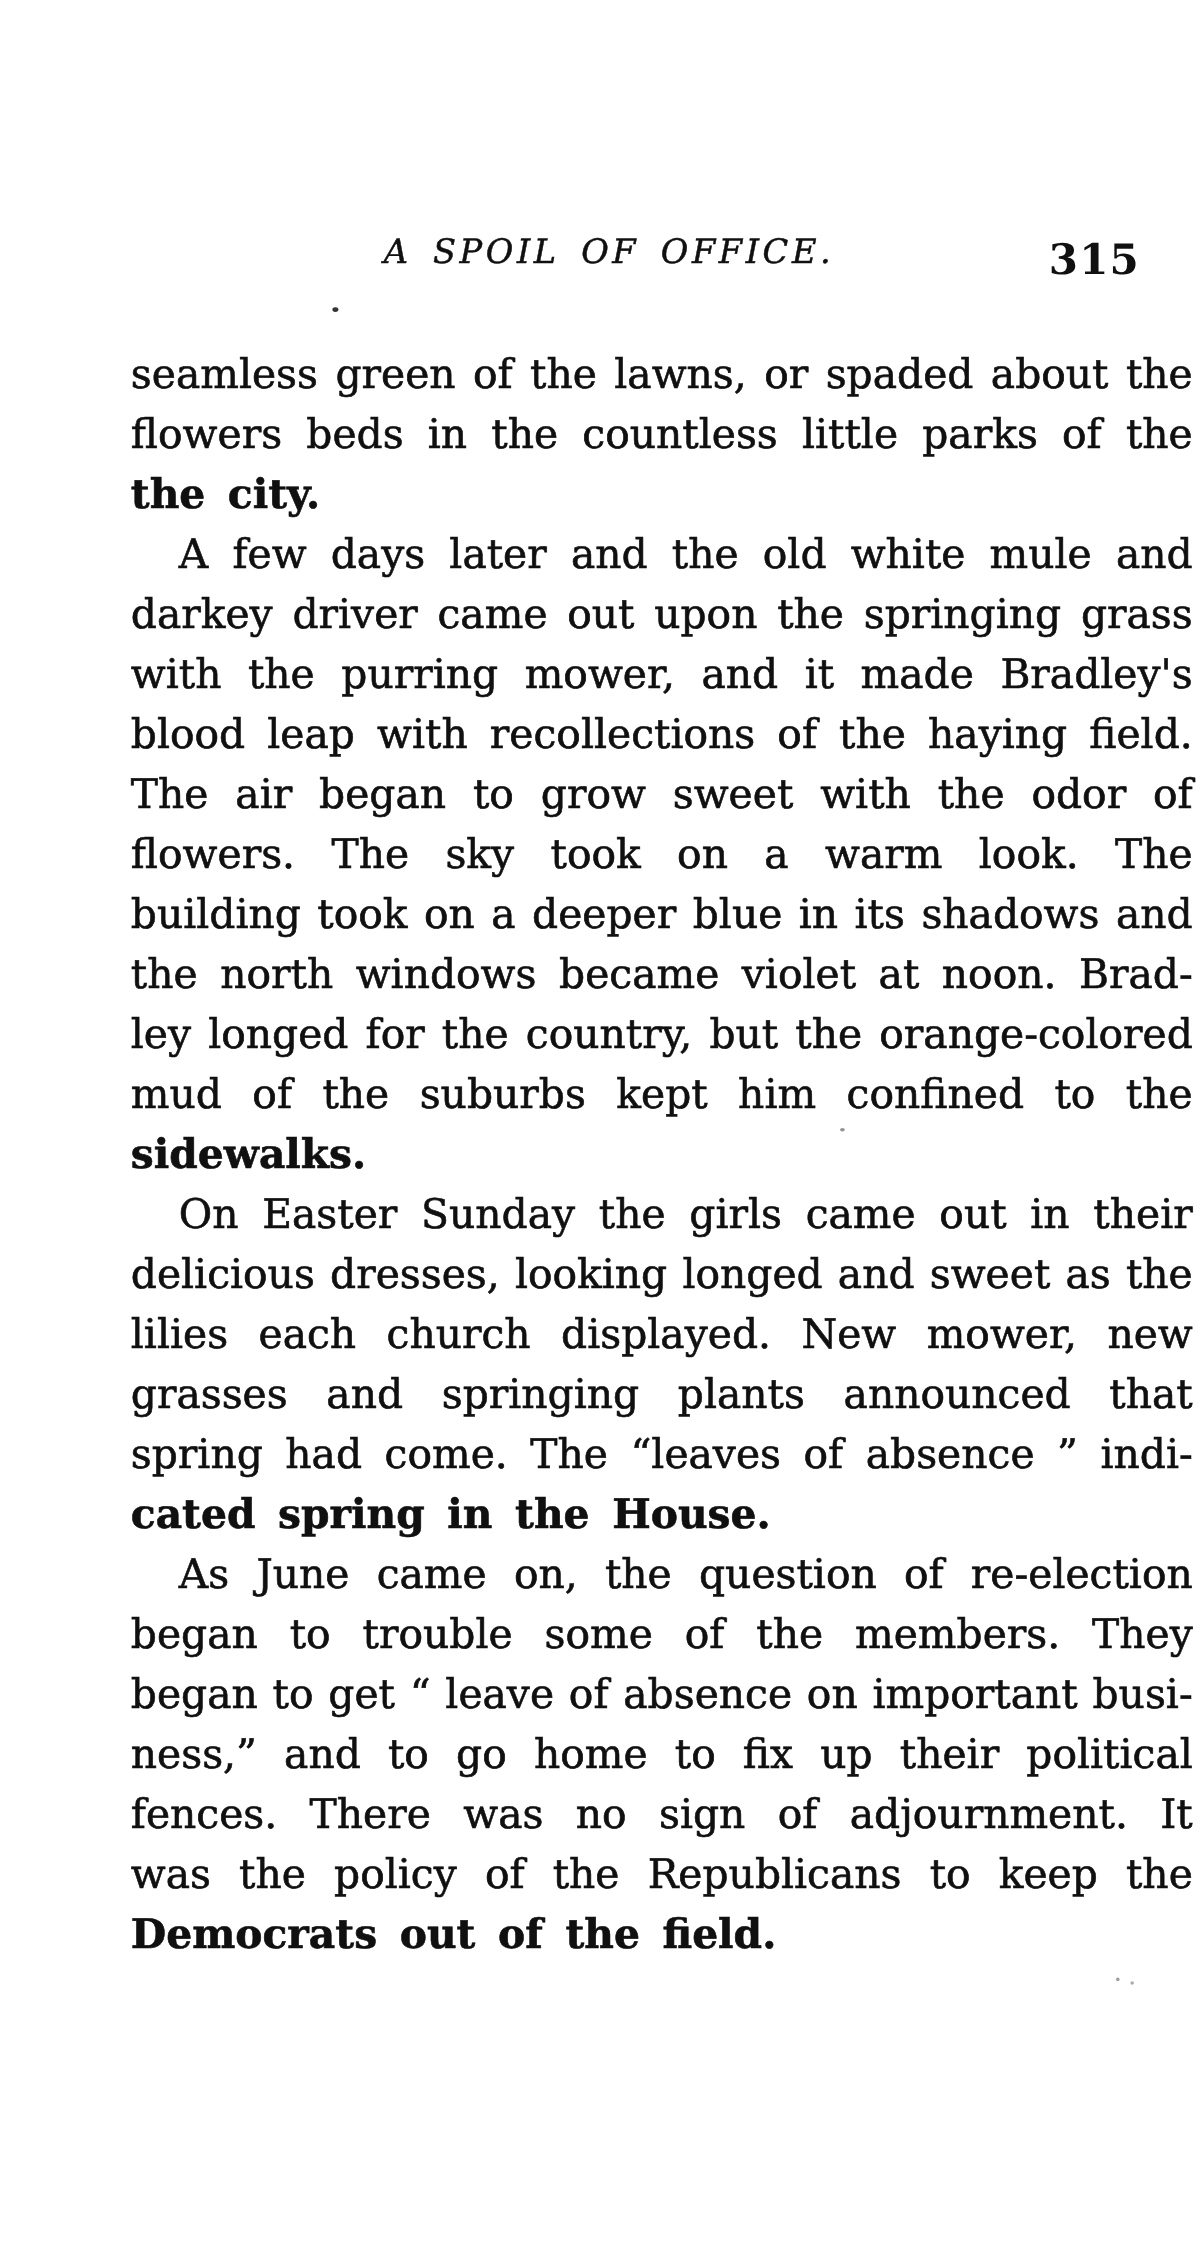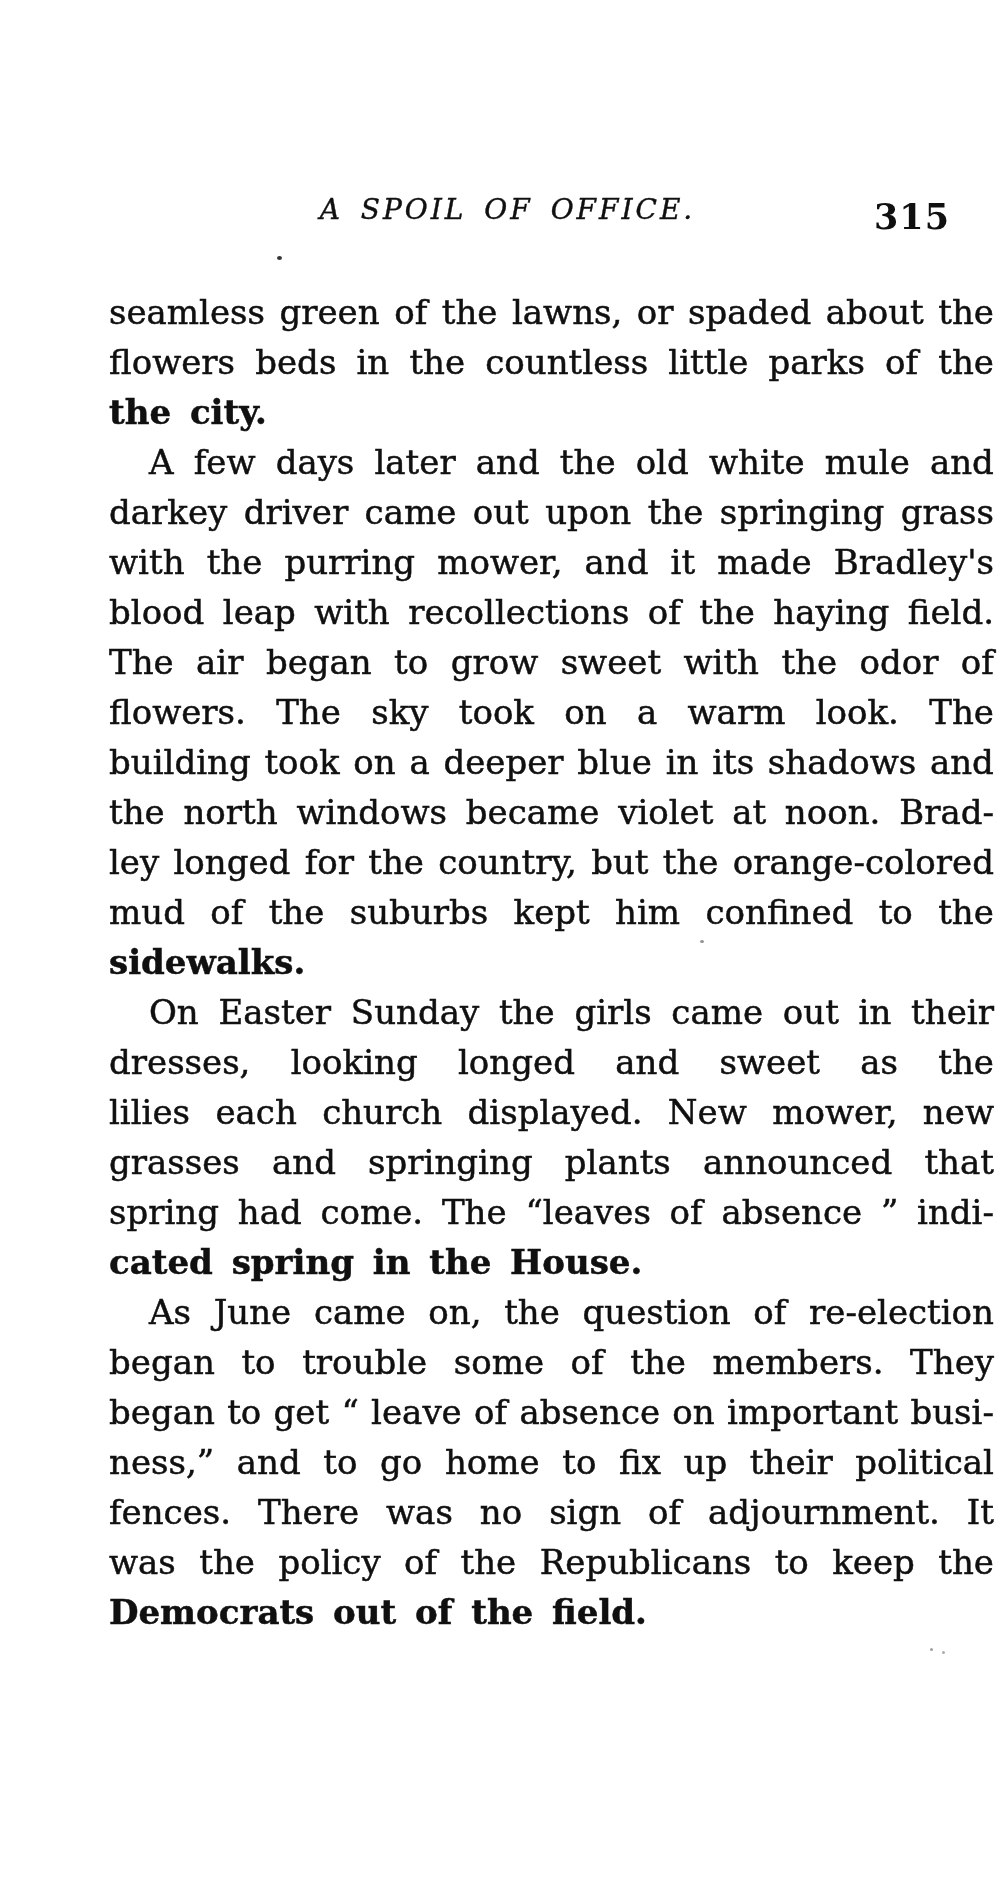--- a/index.html
+++ b/index.html
@@ -183,20 +183,21 @@
       <span>Easter</span>
       <span>Sunday</span>
       <span>the</span>
       <span>girls</span>
       <span>came</span>
       <span>out</span>
       <span>in</span>
       <span>their</span>
     </div>
   <div class="line just">
+      <span>delicious</span>
       <span>dresses,</span>
       <span>looking</span>
       <span>longed</span>
       <span>and</span>
       <span>sweet</span>
       <span>as</span>
       <span>the</span>
     </div>
   <div class="line just">
       <span>lilies</span>

